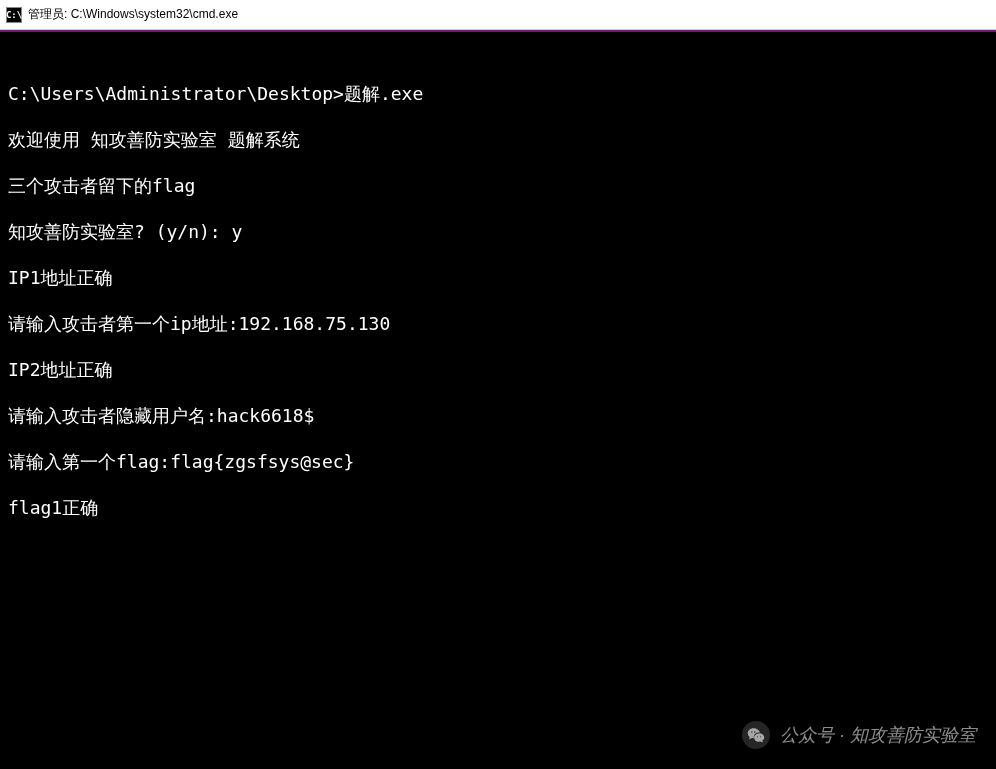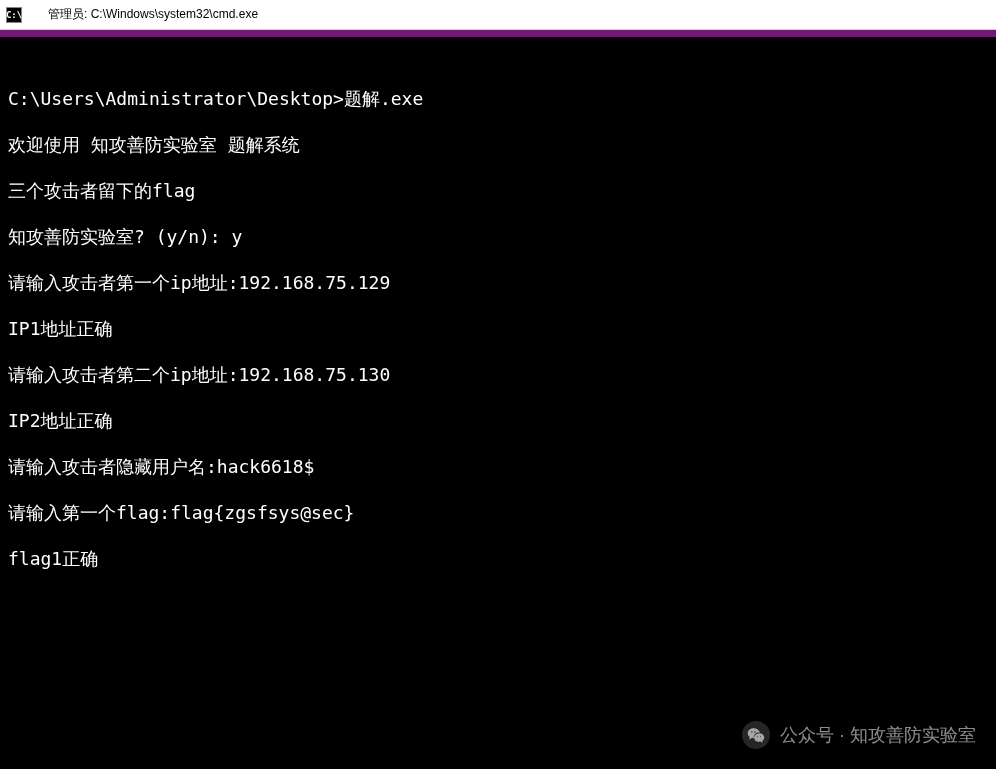--- a/index.html
+++ b/index.html
@@ -34,49 +34,49 @@
       justify-content: center;
       font-size: 9px;
       background: #000;
       color: #fff;
       font-family: monospace;
       font-weight: bold;
       border: 1px solid #888;
     }
     .title-text {
       flex: 1;
-      margin-left: 20px;
     }
     .terminal {
       background: #000000;
       color: #ffffff;
       width: 996px;
       height: 739px;
       padding: 4px 8px;
       font-family: "SimSun", "NSimSun", "Consolas", monospace;
       font-size: 18px;
       line-height: 23px;
       white-space: pre;
       overflow: hidden;
       position: relative;
-      border-top: 7px solid #701a75;
+      border-top: 2px solid #701a75;
     }
     .terminal-line {
       white-space: pre;
     }
     .watermark {
       position: absolute;
       bottom: 20px;
       right: 20px;
       display: flex;
       align-items: center;
       color: rgba(255,255,255,0.55);
       font-size: 18px;
       font-family: "Microsoft YaHei", sans-serif;
       pointer-events: none;
+      font-style: italic;
     }
     .watermark-icon {
       width: 28px;
       height: 28px;
       border-radius: 50%;
       background: rgba(255,255,255,0.15);
       display: flex;
       align-items: center;
       justify-content: center;
       margin-right: 10px;
@@ -94,23 +94,22 @@
   <span class="title-icon">C:\</span>
   <span class="title-text">管理员: C:\Windows\system32\cmd.exe</span>
 </div>
 
 <div class="terminal">
 <div class="terminal-line"></div>
 <div class="terminal-line">C:\Users\Administrator\Desktop&gt;题解.exe</div>
 <div class="terminal-line">欢迎使用 知攻善防实验室 题解系统</div>
 <div class="terminal-line">三个攻击者留下的flag</div>
 <div class="terminal-line">知攻善防实验室? (y/n): y</div>
-<div class="terminal-line">请输入攻击者第一个ip地址:192.168.75.129</div>
 <div class="terminal-line">IP1地址正确</div>
-<div class="terminal-line">请输入攻击者第二个ip地址:192.168.75.130</div>
+<div class="terminal-line">请输入攻击者第一个ip地址:192.168.75.130</div>
 <div class="terminal-line">IP2地址正确</div>
 <div class="terminal-line">请输入攻击者隐藏用户名:hack6618$</div>
 <div class="terminal-line">请输入第一个flag:flag{zgsfsys@sec}</div>
 <div class="terminal-line">flag1正确</div>
 
 
 
 
 
 

